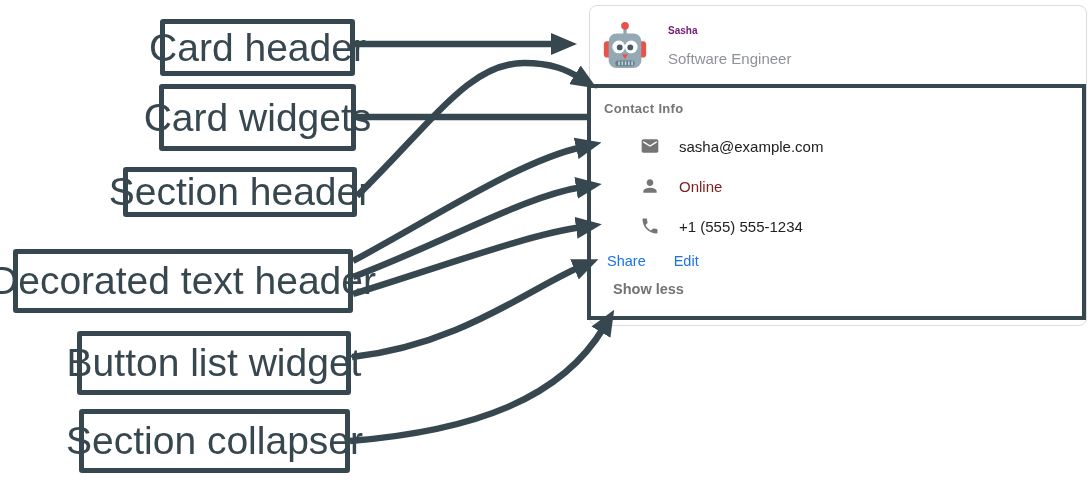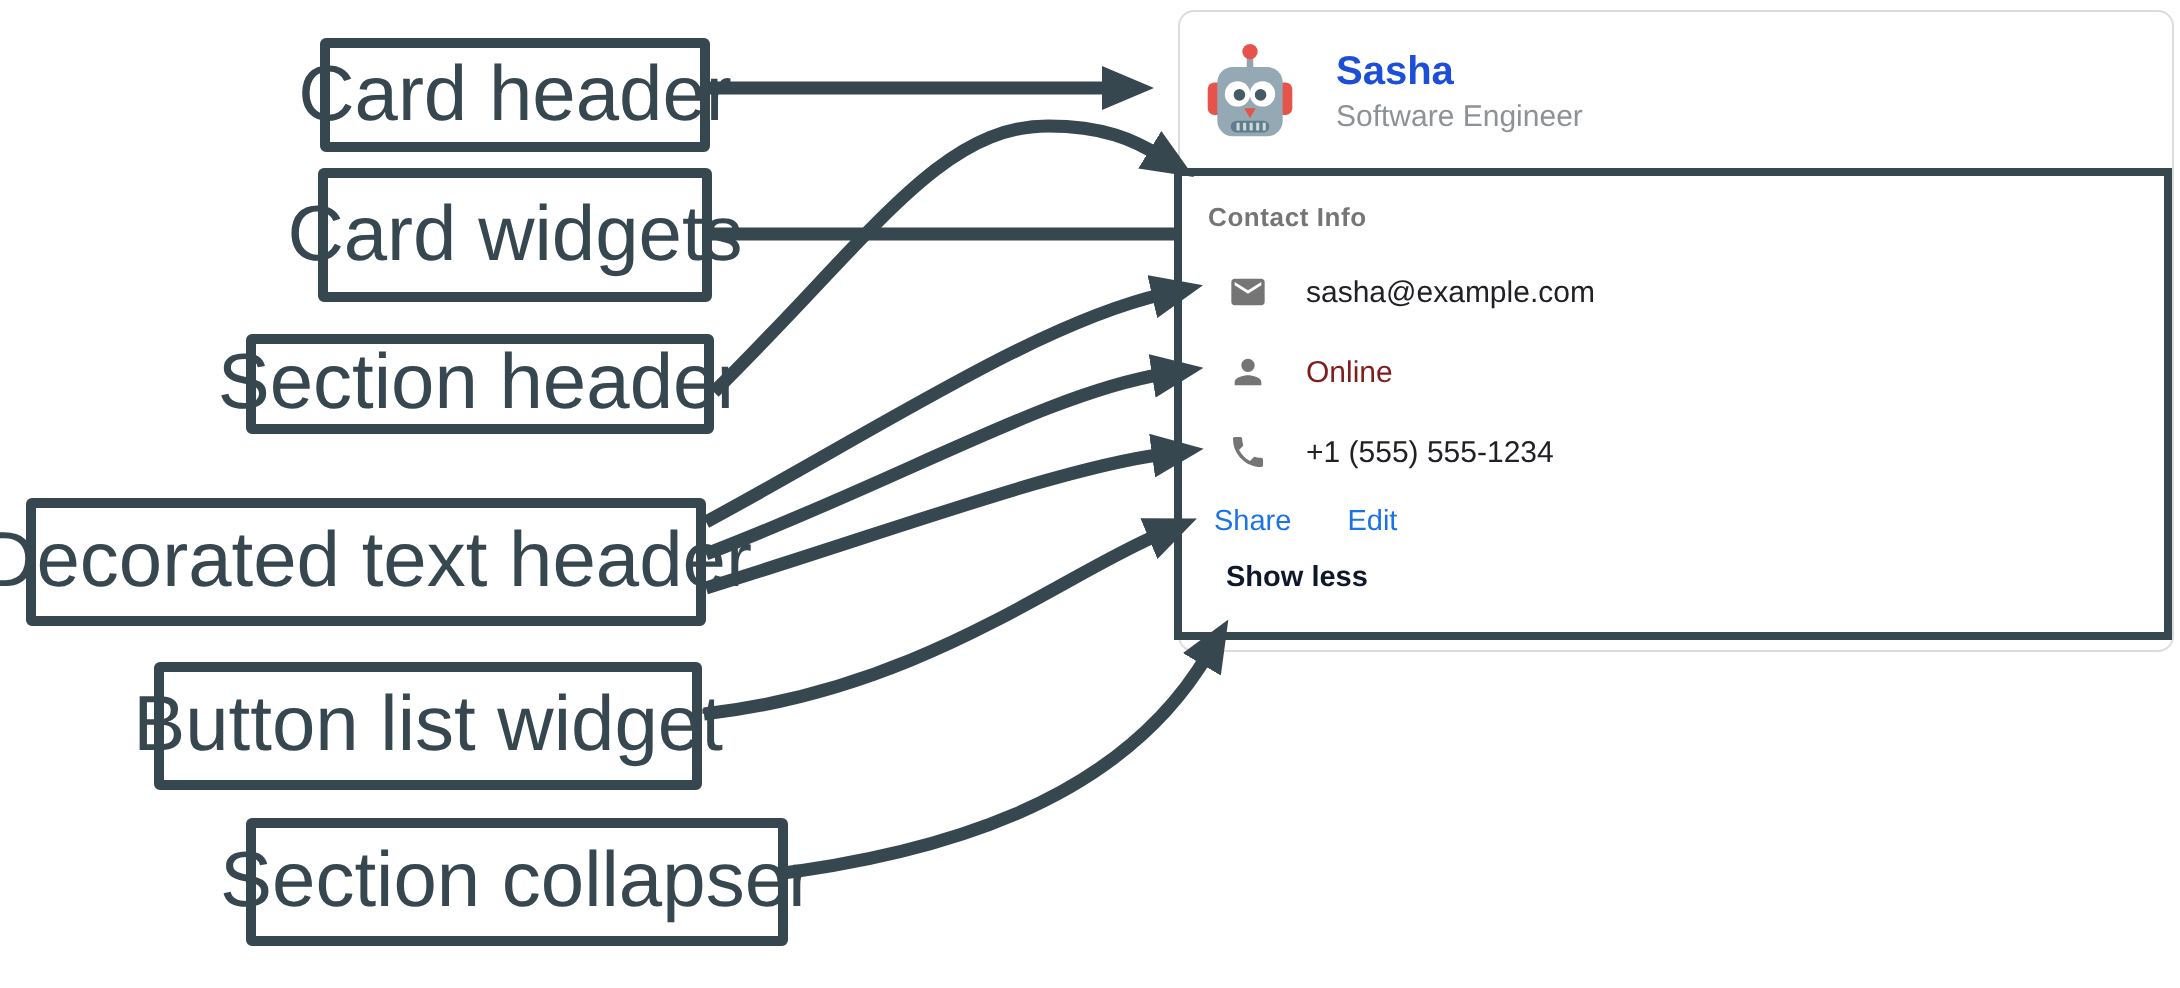--- a/index.html
+++ b/index.html
@@ -20,70 +20,70 @@
     font-size:39px;
     display:flex; align-items:center; justify-content:center;
     z-index:10;
     white-space:nowrap;
   }
   #lb-card-header      { left:160px; top:19px;  width:195px; height:57px; }
   #lb-card-section     { left:159px; top:84px;  width:197px; height:67px; }
   #lb-section-header   { left:123px; top:167px; width:234px; height:50px; }
   #lb-decorated        { left:13px;  top:249px; width:340px; height:64px; }
   #lb-button-list      { left:77px;  top:331px; width:274px; height:64px; }
-  #lb-collapser        { left:79px;  top:409px; width:271px; height:64px;margin-left:44px; }
+  #lb-collapser        { left:79px;  top:409px; width:271px; height:64px; }
 
   
   .card {
     position:absolute; left:589px; top:5px; width:498px; height:321px;
     background:#ffffff; border:1px solid #DADCE0; border-radius:8px;
     z-index:1;
   }
   .card-header { position:absolute; left:589px; top:5px; width:498px; height:80px; z-index:2; }
   .avatar { position:absolute; left:14px; top:16px; width:44px; height:50px; }
   .card-name {
     position:absolute; left:79px; top:20px;
-    font-size:20px; font-weight:600; color:#1d4ed8;
+    font-size:10px; font-weight:600; color:#701a75;
   }
   .card-subtitle {
     position:absolute; left:79px; top:45px;
     font-size:15px; font-weight:400; color:#8E9297;
   }
 
   
   .section-outline {
     position:absolute; left:587px; top:84px; width:499px; height:236px;
     border:4px solid #37474F; background:transparent; z-index:3;
   }
   .section-title {
     position:absolute; left:604px; top:101px;
     font-size:13px; font-weight:700; letter-spacing:.3px; color:#757575;
     z-index:4;
   }
   .drow {
-    position:absolute; left:614px; height:22px;
+    position:absolute; left:640px; height:22px;
     display:flex; align-items:center; z-index:4;
   }
   #row-email  { top:135px; }
   #row-status { top:175px; }
   #row-phone  { top:215px; }
   .drow .ricon { width:20px; height:20px; flex:0 0 20px; }
   .drow .rtext { margin-left:19px; font-size:15px; color:#202124; }
   #row-status .rtext { color:#7f1d1d; }
 
   .btn-row { position:absolute; left:607px; top:253px; display:flex; gap:28px; z-index:4; }
   .link-btn {
     font-size:14.5px; font-weight:500; color:#1A73E8;
     background:none; border:none; cursor:pointer;
     font-family:"Liberation Sans","DejaVu Sans",sans-serif;
     padding:0;
   }
   .collapser-btn {
     position:absolute; left:613px; top:281px; z-index:4;
-    font-size:14.5px; font-weight:600; color:#0f172a;
+    font-size:14.5px; font-weight:600; color:#737373;
     background:none; border:none; cursor:pointer;
     font-family:"Liberation Sans","DejaVu Sans",sans-serif;
     padding:0;
   }
 
   
   .arrows { position:absolute; left:0; top:0; z-index:5; pointer-events:none; }
   .arrow-path { stroke:#37474F; stroke-width:6.5; fill:none; }
 </style>
 </head>

